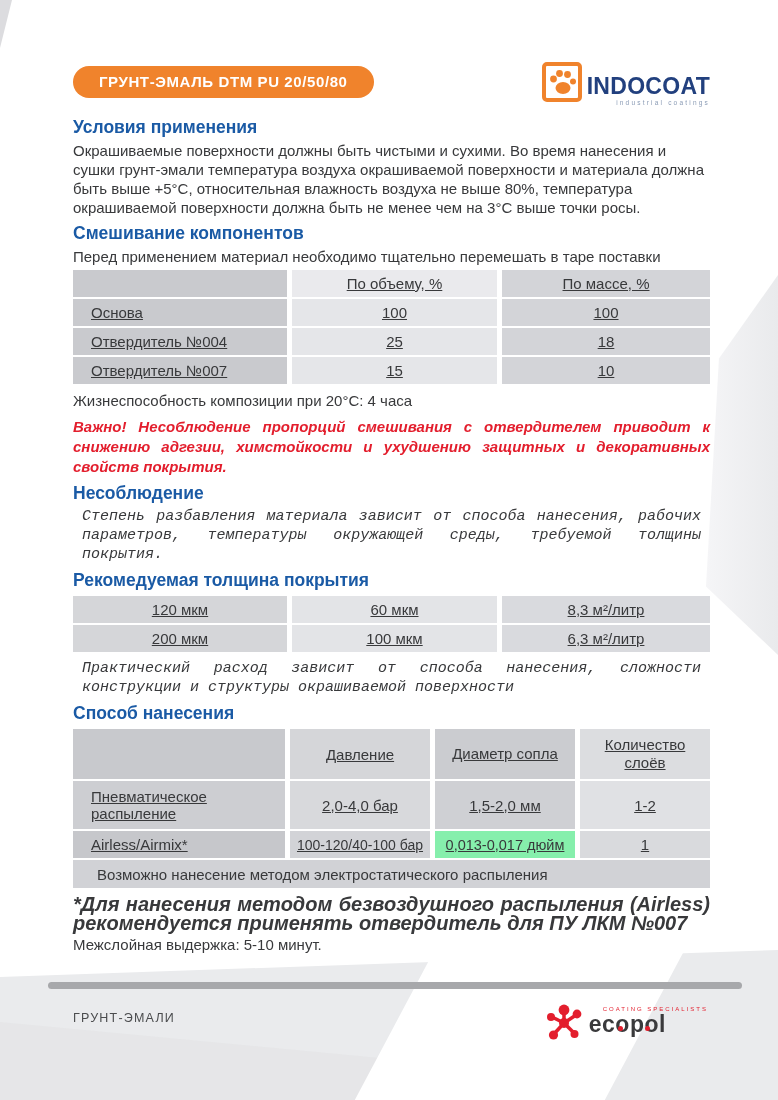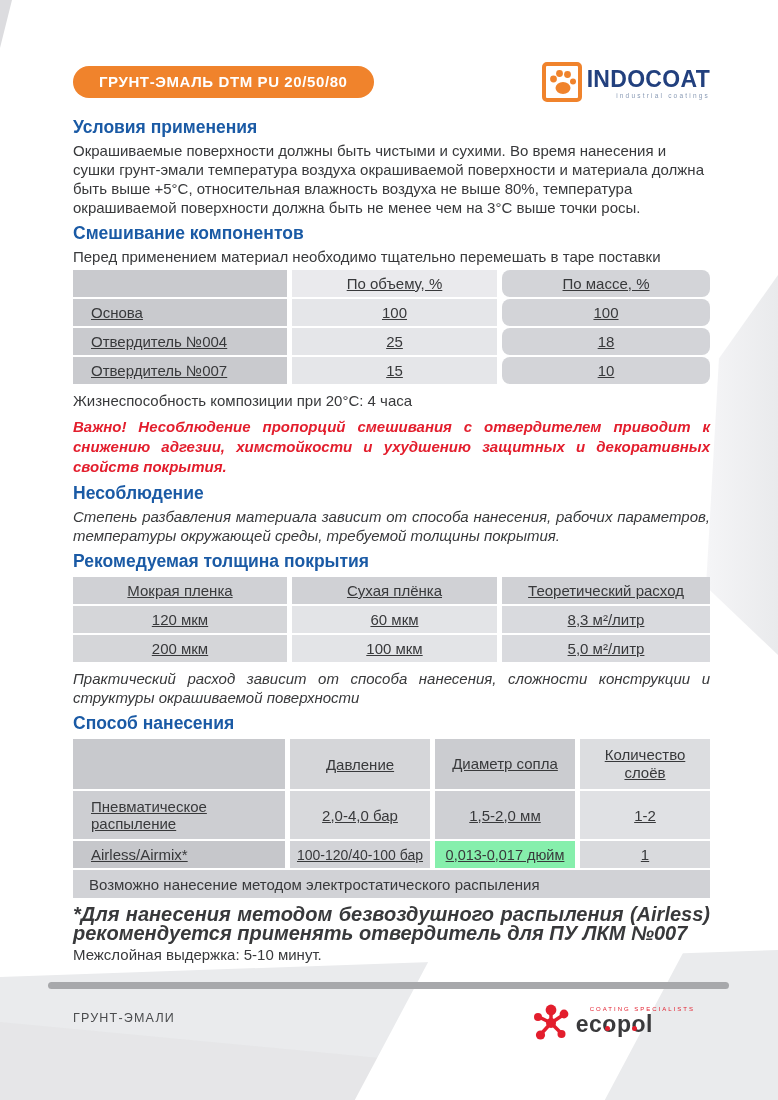--- a/index.html
+++ b/index.html
@@ -22,65 +22,65 @@
     clip-path:polygon(0 35%,100% 65%,100% 100%,0 100%); opacity:.6; }
   .deco-white-band { bottom:-30px; left:400px; width:250px; height:230px;
     background:#ffffff; transform:skewX(-28deg); }
   
   .page { position:relative; z-index:1; padding:66px 68px 0 73px; }
   .header-row { display:flex; justify-content:space-between; align-items:flex-start; margin-bottom:10px; }
   .badge {
     background:#f0832c; color:#ffffff; border-radius:20px;
     padding:7px 26px 8px; font-size:15px; font-weight:bold; letter-spacing:.6px;
   }
-  .brand { display:flex; align-items:center; gap:5px; margin-top:-4px; }
+  .brand { display:flex; align-items:flex-end; gap:5px; margin-top:-4px; }
   .brand-text { display:flex; flex-direction:column; line-height:1; }
   .brand-name { color:#22407e; font-weight:bold; font-size:23px; letter-spacing:.3px; }
   .brand-tagline { color:#8a9bb5; font-size:6.5px; letter-spacing:2.2px; margin-top:2px; align-self:flex-end; }
   h2.sec { color:#1a5aa5; font-size:17.5px; line-height:23px; font-weight:bold; margin:5px 0 2px; }
   p.body { font-size:15px; line-height:19px; margin:0 0 2px; }
-  p.note { font-size:15px; line-height:19px; margin:0 0 2px; font-style:italic; text-align:justify; }
+  p.note { font-size:15px; line-height:19px; margin:0 9px 2px; font-style:italic; text-align:justify;font-family:Liberation Mono, monospace; }
   p.warn { font-size:15px; line-height:20px; margin:7px 0 2px; font-style:italic; font-weight:bold;
            color:#e31e2d; text-align:justify; }
   p.footnote { font-size:20px; line-height:19px; margin:4px 0 2px; font-style:italic; font-weight:bold; text-align:justify; }
   
   .tbl { margin:4px 0 7px; }
   .trow { display:grid; column-gap:5px; margin-bottom:2px;text-decoration:underline; }
   .trow > div { display:flex; align-items:center; justify-content:center;
     font-size:15px; color:#38393b; min-height:27px; padding:1px 4px; box-sizing:border-box; text-align:center; }
   .trow > div.lbl { justify-content:flex-start; text-align:left; padding-left:18px; }
   .cols3 { grid-template-columns:214px 205px 1fr; }
   .cols4 { grid-template-columns:212px 140px 140px 1fr; }
   .tbl-mix .trow > :nth-child(1) { background:#c9cace; }
   .tbl-mix .trow > :nth-child(2) { background:#e5e6e9; }
-  .tbl-mix .trow > :nth-child(3) { background:#d3d4d8;border-radius:8px; }
+  .tbl-mix .trow > :nth-child(3) { background:#d3d4d8; }
   .tbl-mix .thead > :nth-child(2) { background:#eaeaed; }
   .tbl-thick .thead > div { background:#d0d1d5; }
   .tbl-thick .tdata > :nth-child(1) { background:#d5d6d9; }
   .tbl-thick .tdata > :nth-child(2) { background:#e3e4e7; }
   .tbl-thick .tdata > :nth-child(3) { background:#d9dade; }
   .tbl-app .thead > div { min-height:50px; }
   .tbl-app .thead > :nth-child(1) { background:#c8c9cd; }
   .tbl-app .thead > :nth-child(2) { background:#d5d6d9; }
   .tbl-app .thead > :nth-child(3) { background:#cbccd0; }
   .tbl-app .thead > :nth-child(4) { background:#dcdde0; }
   .tbl-app .r1 > div { min-height:48px; }
   .tbl-app .r1 > :nth-child(1) { background:#cdced2; }
   .tbl-app .r1 > :nth-child(2) { background:#d8d9dc; }
   .tbl-app .r1 > :nth-child(3) { background:#cfd0d4; }
   .tbl-app .r1 > :nth-child(4) { background:#e0e1e4; }
   .tbl-app .r2 > :nth-child(1) { background:#c6c7cb; }
   .tbl-app .r2 > :nth-child(2) { background:#d2d3d7; font-size:14px; }
   .tbl-app .r2 > :nth-child(3) { background:#86efac; font-size:14.5px; }
   .tbl-app .r2 > :nth-child(4) { background:#d9dadd; }
   .merged { background:#d1d2d6; display:flex; align-items:center; min-height:28px;
-    font-size:15px; padding-left:16px; margin-bottom:2px; }
+    font-size:15px; padding-left:24px; margin-bottom:2px; }
   .hdr-2line { line-height:18px; }
   
-  .footer { position:absolute; left:0; right:17px; top:982px; z-index:2; }
+  .footer { position:absolute; left:0; right:4px; top:982px; z-index:2; }
   .divider { height:7px; border-radius:4px; background:#a7a8ab; margin:0 32px 0 48px; }
   .footer-row { display:flex; justify-content:space-between; align-items:flex-start; padding:14px 66px 0 73px; }
   .footer-left { font-size:12.5px; letter-spacing:1.2px; color:#4b4c4e; padding-top:8px; }
   .ecopol { display:flex; align-items:flex-start; gap:4px; }
   .ecopol-text { display:flex; flex-direction:column; line-height:1; }
   .ecopol-tag { color:#e31e2d; font-size:6px; letter-spacing:2px; margin:3px 0 1px 14px; }
   .ecopol-word { position:relative; color:#3a3a3c; font-weight:bold; font-size:23px; letter-spacing:.5px; }
   .ecopol-word .dot { position:absolute; width:5px; height:5px; border-radius:50%; background:#e31e2d; top:13px; }
   .dot1 { left:29px; } .dot2 { left:56px; }
 </style>
@@ -145,34 +145,29 @@
   </div>
 
   <p class="body">Жизнеспособность композиции при 20°С: 4 часа</p>
   <p class="warn">Важно! Несоблюдение пропорций смешивания с отвердителем приводит к снижению адгезии, химстойкости и ухудшению защитных и декоративных свойств покрытия.</p>
 
   <h2 class="sec">Несоблюдение</h2>
   <p class="note">Степень разбавления материала зависит от способа нанесения, рабочих параметров, температуры окружающей среды, требуемой толщины покрытия.</p>
 
   <h2 class="sec">Рекомедуемая толщина покрытия</h2>
   <div class="tbl tbl-thick">
-    <div class="trow cols3 thead">
-      <div>Мокрая пленка</div>
-      <div>Сухая плёнка</div>
-      <div>Теоретический расход</div>
-    </div>
     <div class="trow cols3 tdata">
       <div>120 мкм</div>
       <div>60 мкм</div>
       <div>8,3 м²/литр</div>
     </div>
     <div class="trow cols3 tdata">
       <div>200 мкм</div>
       <div>100 мкм</div>
-      <div>5,0 м²/литр</div>
+      <div>6,3 м²/литр</div>
     </div>
   </div>
   <p class="note">Практический расход зависит от способа нанесения, сложности конструкции и структуры окрашиваемой поверхности</p>
 
   <h2 class="sec">Способ нанесения</h2>
   <div class="tbl tbl-app">
     <div class="trow cols4 thead">
       <div></div>
       <div>Давление</div>
       <div class="hdr-2line">Диаметр сопла</div>

